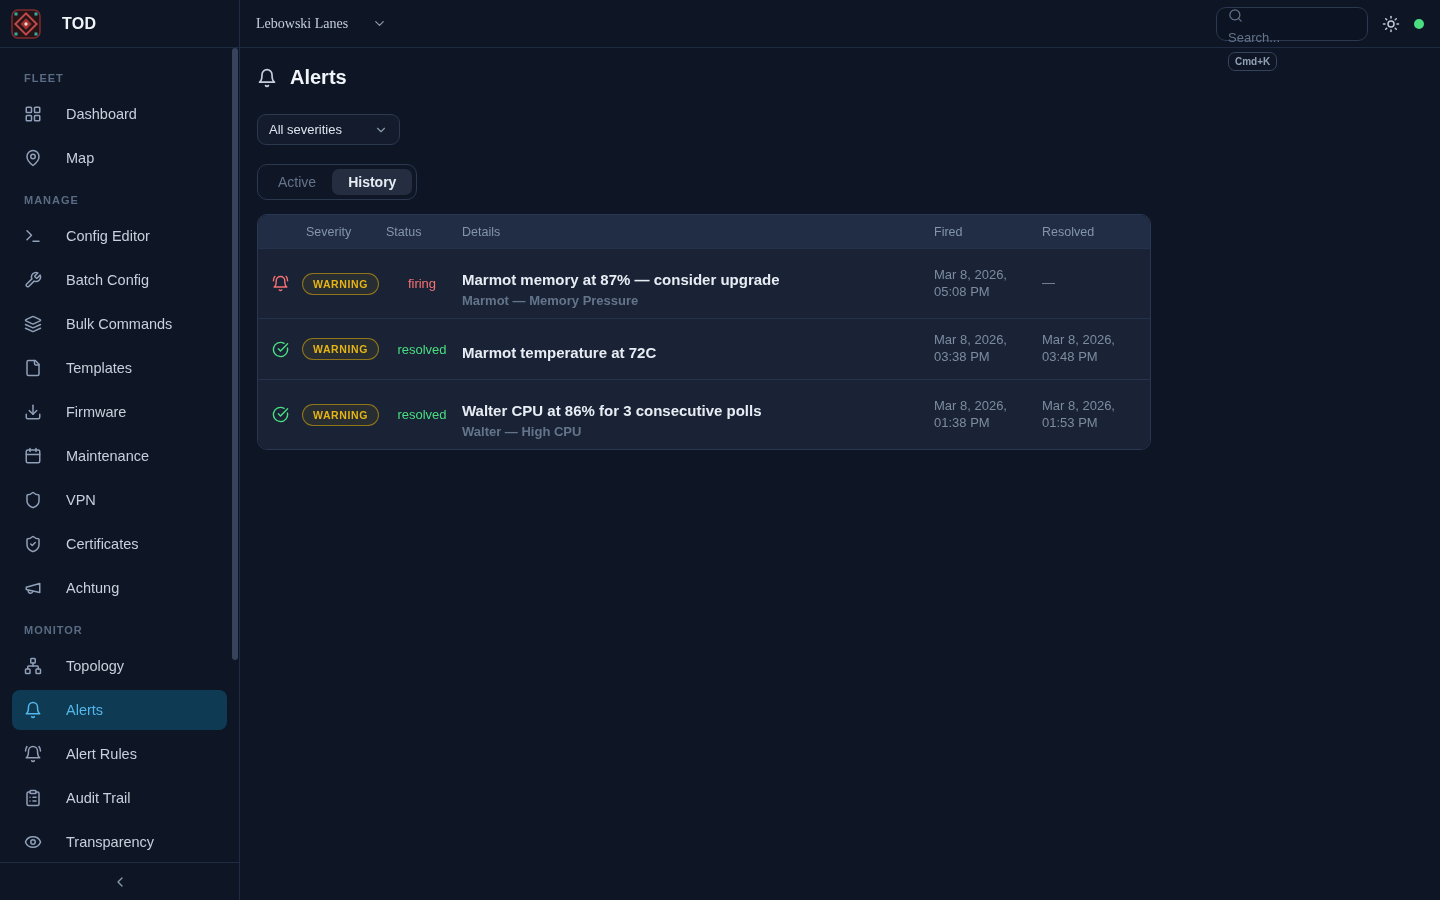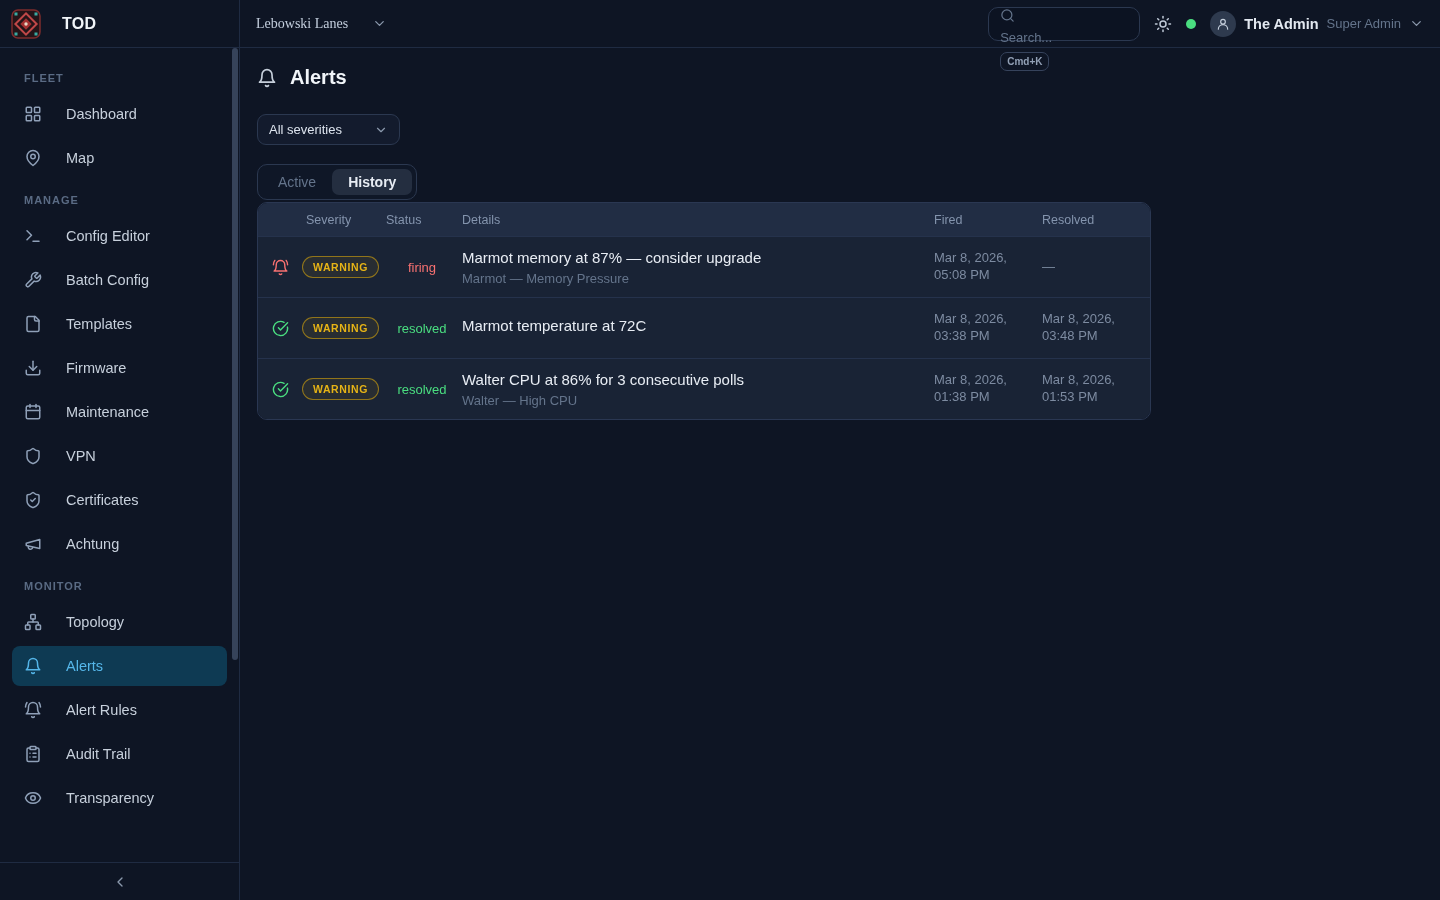--- a/index.html
+++ b/index.html
@@ -55,36 +55,36 @@
   .sidebar-footer .icon{ width:16px; height:16px; color:#8b99ad; }
 
   
   .content{ flex:1; padding:18px 0 0 17px; min-width:0; }
   .page-head{ display:flex; align-items:center; gap:13px; margin-bottom:25px; }
   .page-head .icon{ width:20px; height:20px; color:#c7d0dc; }
   .page-title{ font-size:20px; font-weight:700; color:#f1f5f9; }
   .filter-select{ width:143px; height:31px; border:1px solid #2b3850; background:#131b2d; border-radius:9px; display:flex; align-items:center; justify-content:space-between; padding:0 11px; cursor:pointer; margin-bottom:19px; }
   .filter-select span{ font-size:13px; color:#dde4ee; }
   .filter-select .icon{ width:14px; height:14px; color:#8b99ad; }
-  .tabs{ display:inline-flex; border:1px solid #2b3850; background:#0f1727; border-radius:10px; padding:4px; margin-bottom:2px; }
+  .tabs{ display:inline-flex; border:1px solid #2b3850; background:#0f1727; border-radius:10px; padding:4px; margin-bottom:14px; }
   .tab{ padding:5px 16px; border-radius:7px; font-size:14px; color:#64748b; font-weight:500; cursor:pointer; }
   .tab.active{ background:#242e40; color:#e7ecf3; font-weight:600; }
 
   
   .alerts-table{ width:894px; border:1px solid var(--border2); border-radius:10px; overflow:hidden; }
   .t-head{ display:grid; grid-template-columns:44px 80px 76px 1fr 108px 112px; height:33px; align-items:center; background:#212d44; font-size:12.5px; color:#8494ad; }
   .t-head > div{ padding-left:4px; }
   .t-row{ display:grid; grid-template-columns:44px 80px 76px 1fr 108px 112px; align-items:center; min-height:61px; background:#192335; border-top:1px solid #25324c; cursor:pointer; }
   .cell-icon{ display:flex; justify-content:center; }
   .cell-icon .icon{ width:17px; height:17px; }
   .icon-firing{ color:#f87171; }
   .icon-resolved{ color:#4ade80; }
   .badge{ display:inline-block; font-size:10.5px; font-weight:700; letter-spacing:.6px; color:#e7b416; border:1px solid rgba(234,179,8,.55); background:rgba(234,179,8,.07); padding:4px 10px; border-radius:11px; }
   .cell-status{ font-size:13px; padding-left:4px;text-align:center; }
-  .cell-details{ padding:10px 10px 10px 4px; }
+  .cell-details{ padding:22px 10px 10px 4px;font-weight:bold; }
   .row-title{ font-size:15px; color:#e8edf4; margin-bottom:5px; }
   .row-sub{ font-size:13px; color:#64748b; }
   .cell-time{ font-size:13px; color:#7d8ba1; line-height:1.3; padding:4px 26px 4px 4px; }
 
   .icon svg{ width:100%; height:100%; display:block; }
 </style>
 </head>
 <body>
 
 <div class="app">
@@ -134,37 +134,20 @@
               <path d="M12 20v2"></path>
               <path d="m4.93 4.93 1.41 1.41"></path>
               <path d="m17.66 17.66 1.41 1.41"></path>
               <path d="M2 12h2"></path>
               <path d="M20 12h2"></path>
               <path d="m6.34 17.66-1.41 1.41"></path>
               <path d="m19.07 4.93-1.41 1.41"></path>
             </svg>
           </span>
         <span class="status-dot" style="background: rgb(74, 222, 128);"></span>
-        <div class="user-menu">
-          <span class="avatar">
-              <span class="icon">
-                <svg viewBox="0 0 24 24" fill="none" stroke="currentColor" stroke-width="2" stroke-linecap="round" stroke-linejoin="round">
-                  <circle cx="12" cy="8" r="4"></circle>
-                  <path d="M20 21a8 8 0 0 0-16 0"></path>
-                </svg>
-              </span>
-            </span>
-          <span class="user-name">The Admin</span>
-          <span class="user-role">Super Admin</span>
-          <span class="icon chev">
-              <svg viewBox="0 0 24 24" fill="none" stroke="currentColor" stroke-width="2" stroke-linecap="round" stroke-linejoin="round">
-                <polyline points="6 9 12 15 18 9"></polyline>
-              </svg>
-            </span>
-        </div>
       </div>
     </div>
   </header>
 
   <div class="body">
 
     <aside class="sidebar">
       <nav class="sidebar-nav" id="sidebar-nav">
           <div class="nav-section">
             <div class="nav-label">FLEET</div>
@@ -200,20 +183,30 @@
               </span>
               <span>Config Editor</span>
             </div>
             <div class="nav-item">
               <span class="icon">
                 <svg viewBox="0 0 24 24" fill="none" stroke="currentColor" stroke-width="2" stroke-linecap="round" stroke-linejoin="round">
                   <path d="M14.7 6.3a1 1 0 0 0 0 1.4l1.6 1.6a1 1 0 0 0 1.4 0l3.77-3.77a6 6 0 0 1-7.94 7.94l-6.91 6.91a2.12 2.12 0 0 1-3-3l6.91-6.91a6 6 0 0 1 7.94-7.94l-3.76 3.76z"></path>
                 </svg>
               </span>
               <span>Batch Config</span>
+            </div>
+            <div class="nav-item">
+              <span class="icon">
+                <svg viewBox="0 0 24 24" fill="none" stroke="currentColor" stroke-width="2" stroke-linecap="round" stroke-linejoin="round">
+                  <path d="m12.83 2.18a2 2 0 0 0-1.66 0L2.6 6.08a1 1 0 0 0 0 1.83l8.58 3.91a2 2 0 0 0 1.66 0l8.58-3.9a1 1 0 0 0 0-1.83Z"></path>
+                  <path d="m22 17.65-9.17 4.16a2 2 0 0 1-1.66 0L2 17.65"></path>
+                  <path d="m22 12.65-9.17 4.16a2 2 0 0 1-1.66 0L2 12.65"></path>
+                </svg>
+              </span>
+              <span>Bulk Commands</span>
             </div>
             <div class="nav-item">
               <span class="icon">
                 <svg viewBox="0 0 24 24" fill="none" stroke="currentColor" stroke-width="2" stroke-linecap="round" stroke-linejoin="round">
                   <path d="M15 2H6a2 2 0 0 0-2 2v16a2 2 0 0 0 2 2h12a2 2 0 0 0 2-2V7Z"></path>
                   <path d="M14 2v4a2 2 0 0 0 2 2h4"></path>
                 </svg>
               </span>
               <span>Templates</span>
             </div>

